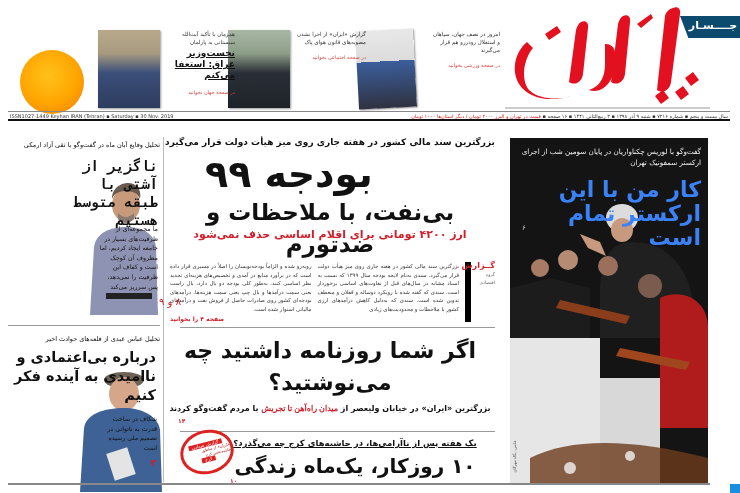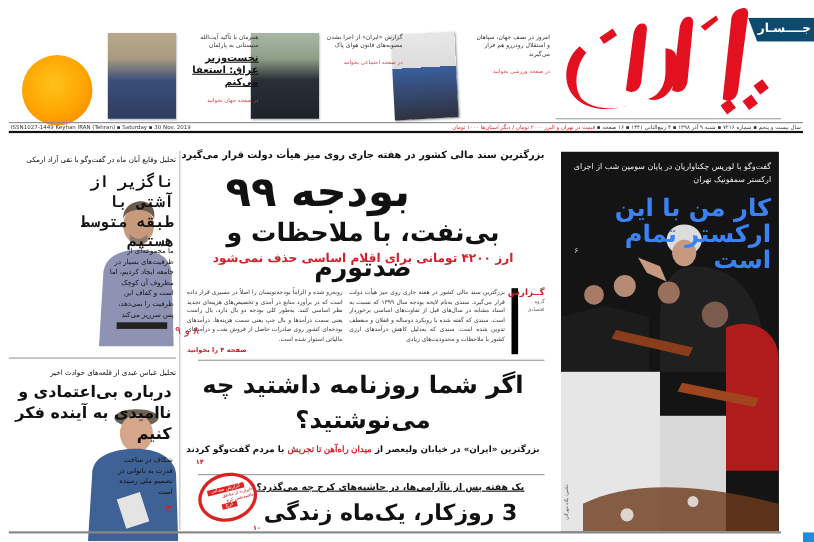--- a/index.html
+++ b/index.html
@@ -143,21 +143,21 @@
 </div>
 <div class="abs pnum" style="left:178px;top:417px;">۱۴</div>
 <div class="abs rule" style="left:180px;top:431px;width:315px;"></div>
 
 <div class="abs stamp">
   <span class="b">گزارش میدانی</span>
   <span class="t">«ایران» از مناطق حاشیه‌نشین کرج</span>
   <span class="b">کرج</span>
 </div>
 <div class="abs k-kicker">یک هفته پس از ناآرامی‌ها، در حاشیه‌های کرج چه می‌گذرد؟</div>
-<div class="abs k-head">3 روزکار، یک‌ماه زندگی</div>
+<div class="abs k-head">۱۰ روزکار، یک‌ماه زندگی</div>
 <div class="abs pnum" style="left:230px;top:477px;">۱۰</div>
 
 <div class="abs lcol-border"></div>
 
 <svg class="abs man1" viewBox="0 0 76 140">
   <ellipse cx="44" cy="30" rx="14" ry="17" fill="#c89a7c"></ellipse>
   <path d="M30 24 C30 12 40 8 46 8 C54 8 60 14 58 24 C56 18 50 16 44 16 C38 16 32 18 30 24 Z" fill="#6a5a50"></path>
   <path d="M36 38 Q44 46 52 38 L52 44 Q44 52 36 44 Z" fill="#8a7a70"></path>
   <path d="M8 140 L12 72 C14 58 28 52 44 52 C60 52 72 58 74 72 L76 140 Z" fill="#8f93b3"></path>
   <rect x="24" y="118" width="46" height="6" fill="#222"></rect>

